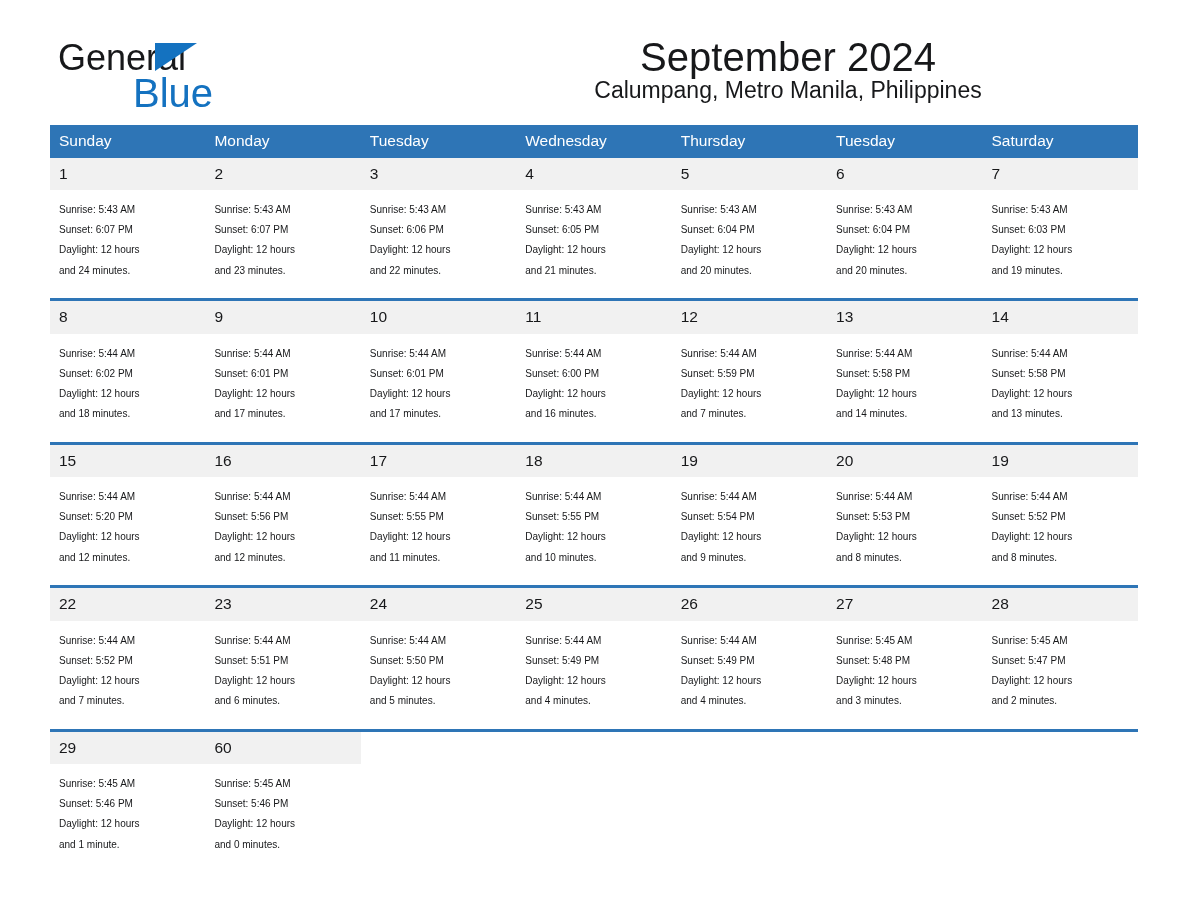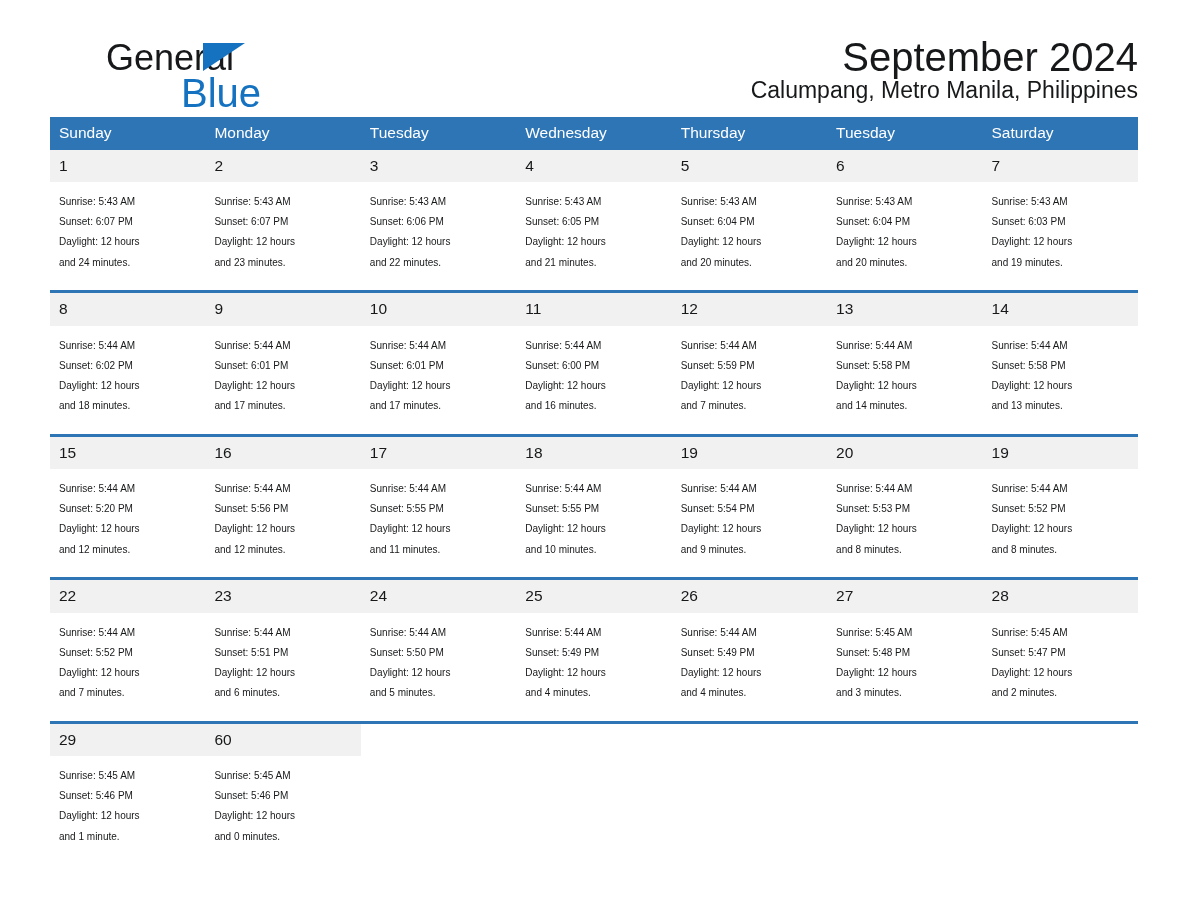--- a/index.html
+++ b/index.html
@@ -29,21 +29,20 @@
     height: 110px;
   }
   .brand {
     position: absolute;
     left: 8px;
     top: 40px;
     width: 300px;
     height: 72px;
     line-height: 1;
     user-select: none;
-    margin-left: 48px;
   }
   .brand-row1 {
     position: relative;
     display: block;
     font-size: 36px;
     letter-spacing: 0px;
     color: #17181a;
     font-family: "Liberation Sans", sans-serif;
   }
   .brand-tri {
@@ -61,21 +60,21 @@
     font-size: 40px;
     color: #1472c0;
     margin-top: -3px;
     margin-left: 75px;
   }
 
   .title-block {
     position: absolute;
     right: 0;
     top: 36px;
-    text-align: right;
+    text-align: center;
     width: 700px;
   }
   .cal-title {
     font-size: 40px;
     font-weight: normal;
     color: #17181a;
     line-height: 1.05;
     letter-spacing: 0px;
   }
   .cal-subtitle {
@@ -83,21 +82,21 @@
     font-weight: normal;
     color: #17181a;
     line-height: 1.1;
   }
 
   
   .calendar {
     width: 1088px;
     border-collapse: collapse;
     table-layout: fixed;
-    margin-top: 7px;
+    margin-top: 15px;
   }
   .calendar col { width: 155.43px; }
 
   thead th {
     background: #2e75b6;
     color: #ffffff;
     font-size: 15.5px;
     font-weight: normal;
     text-align: left;
     padding: 8px 0 9px 9px;

